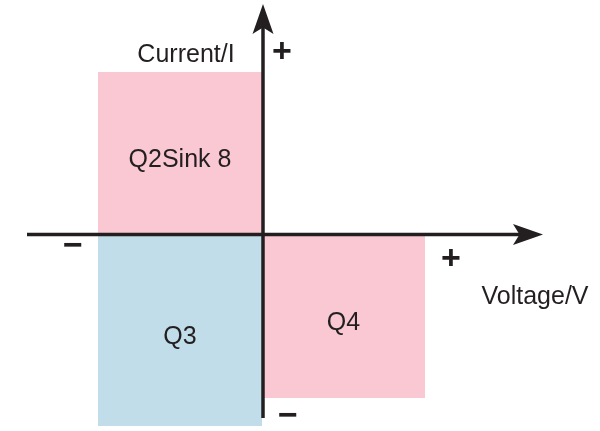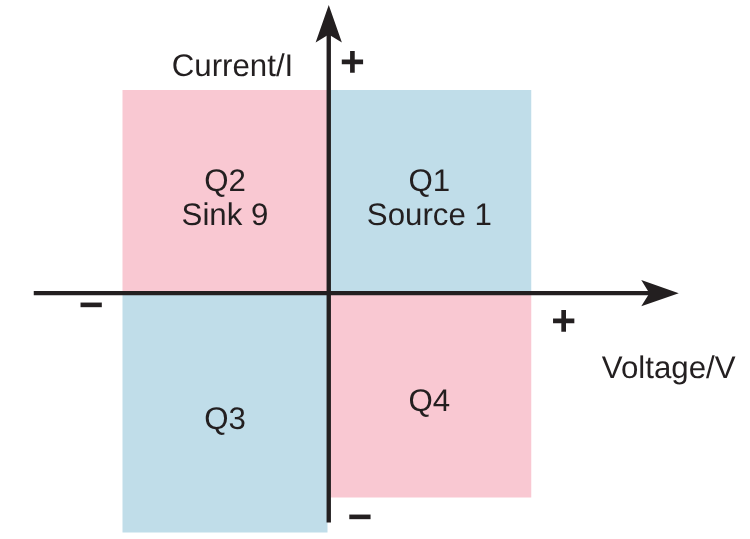--- a/index.html
+++ b/index.html
@@ -12,21 +12,21 @@
     width: 600px;
     height: 431px;
     background: #ffffff;
     overflow: hidden;
     font-family: "Liberation Sans", sans-serif;
     color: #231f20;
   }
   .quad {
     position: absolute;
     display: flex;
-    flex-direction: column;
+    flex-direction: row;
     align-items: center;
     justify-content: center;
     padding-top: 11px;
     box-sizing: border-box;
     text-align: center;
   }
   .quad .qname,
   .quad .qrole {
     font-size: 25px;
     line-height: 27px;
@@ -70,27 +70,23 @@
   .x-plus  { left: 451px; top: 257px; }
   .x-minus { left: 73px;  top: 244px; }
 </style>
 </head>
 <body>
 
 <div class="stage">
 
   <div class="quad q2" style="background-color: rgb(249, 200, 210);">
     <span class="qname">Q2</span>
-    <span class="qrole">Sink 9</span>
+    <span class="qrole">Sink 8</span>
   </div>
 
-  <div class="quad q1" style="background-color: rgb(192, 221, 233);">
-    <span class="qname">Q1</span>
-    <span class="qrole">Source 1</span>
-  </div>
 
   <div class="quad q3" style="background-color: rgb(192, 221, 233);">
     <span class="qname">Q3</span>
   </div>
 
   <div class="quad q4" style="background-color: rgb(249, 200, 210);">
     <span class="qname">Q4</span>
   </div>
 
   <svg class="axes-svg" viewBox="0 0 600 431" xmlns="http://www.w3.org/2000/svg">

